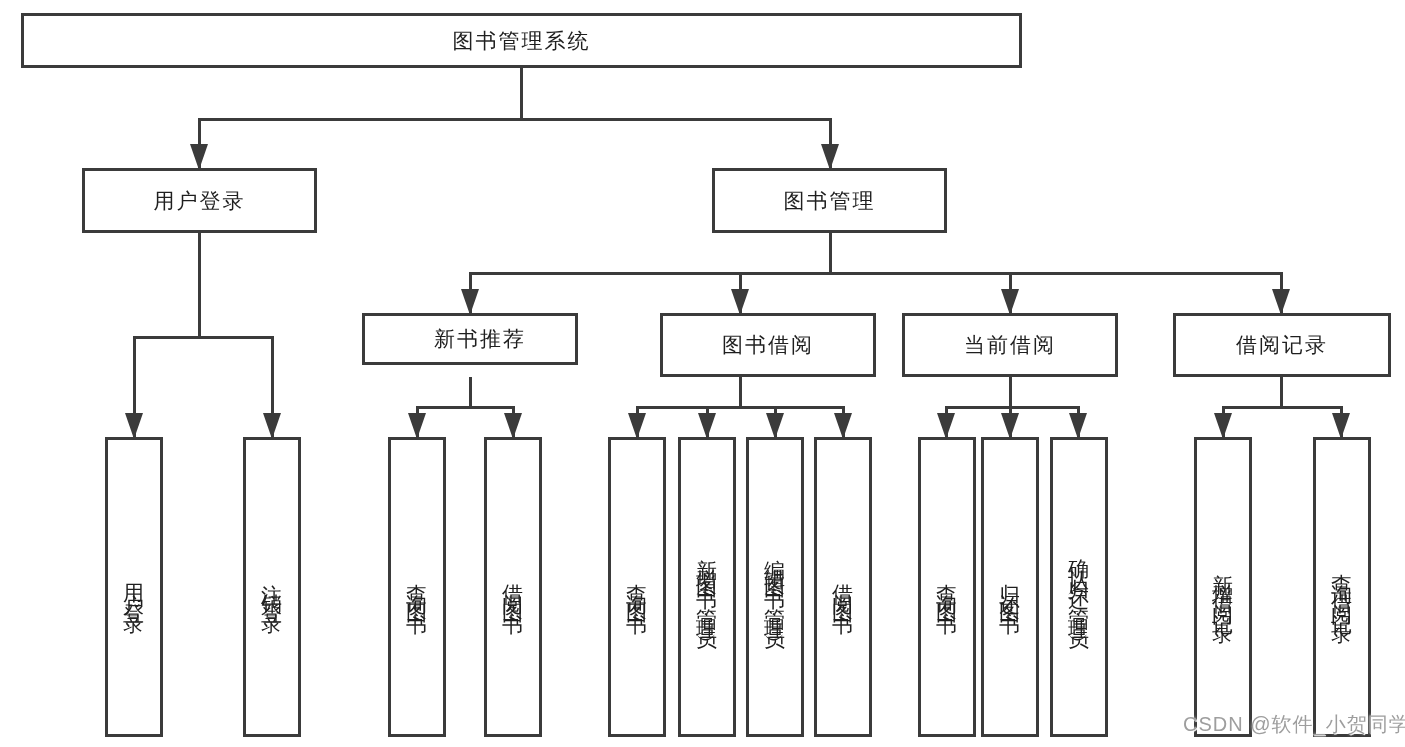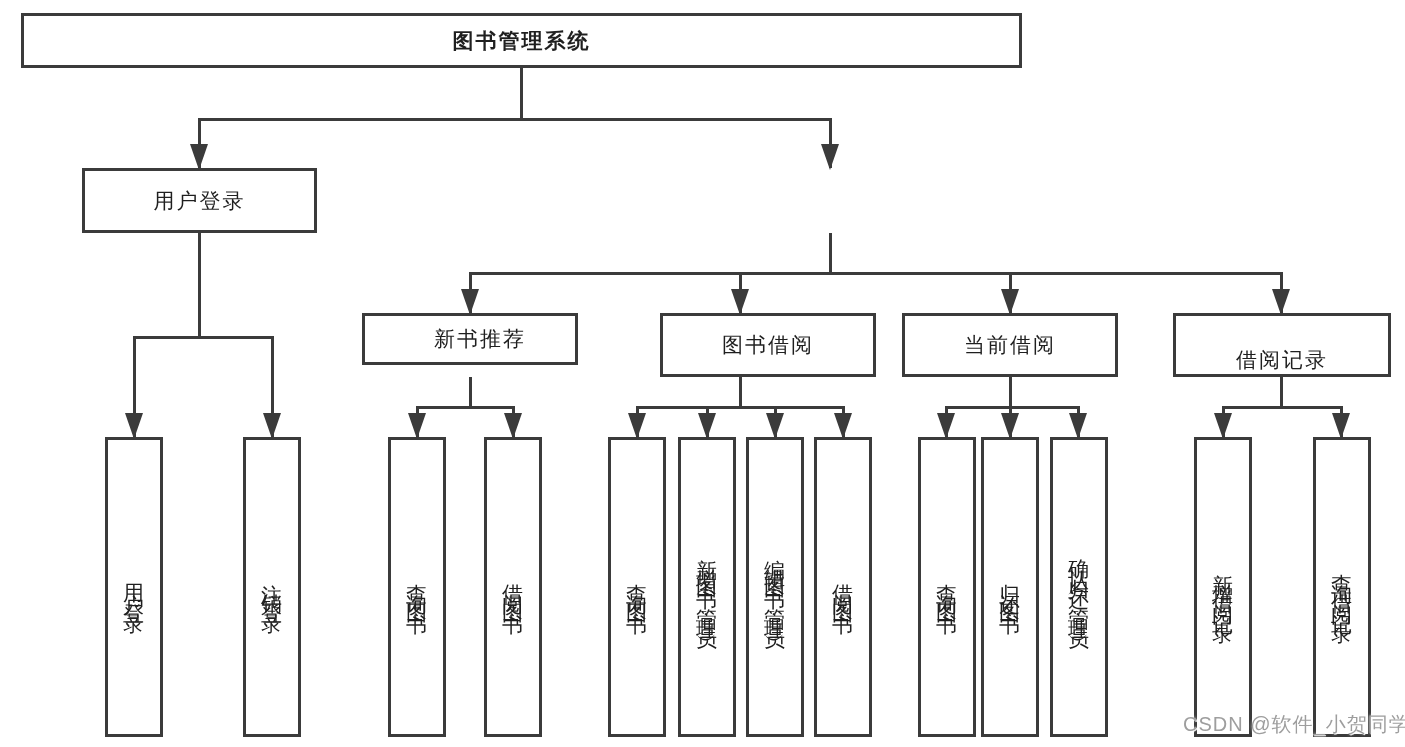--- a/index.html
+++ b/index.html
@@ -123,38 +123,41 @@
   <div class="ah" style="left:1001px; top:413px;"></div>
   <div class="ah" style="left:1069px; top:413px;"></div>
 
   <div class="vl" style="left:1280px; top:377px; height:29px;"></div>
   <div class="hl" style="left:1222px; top:406px; width:121px;"></div>
   <div class="vl" style="left:1222px; top:406px; height:31px;"></div>
   <div class="vl" style="left:1340px; top:406px; height:31px;"></div>
   <div class="ah" style="left:1214px; top:413px;"></div>
   <div class="ah" style="left:1332px; top:413px;"></div>
 
-  <div class="hbox" style="left:21px; top:13px; width:1001px; height:55px;font-weight:bold;">
+  <div class="hbox" style="left:21px; top:13px; width:1001px; height:55px;">
     <span>图书管理系统</span>
   </div>
 
   <div class="hbox" style="left:82px; top:168px; width:235px; height:65px;">
     <span>用户登录</span>
   </div>
+  <div class="hbox" style="left:712px; top:168px; width:235px; height:65px;">
+    <span>图书管理</span>
+  </div>
 
   <div class="hbox" style="left:362px; top:313px; width:216px; height:52px;padding-left:20px;">
     <span>新书推荐</span>
   </div>
   <div class="hbox" style="left:632px; top:313px; width:216px; height:64px;margin-left:28px;">
     <span>图书借阅</span>
   </div>
   <div class="hbox" style="left:902px; top:313px; width:216px; height:64px;font-family:Liberation Serif, serif;">
     <span>当前借阅</span>
   </div>
-  <div class="hbox" style="left:1173px; top:313px; width:218px; height:64px;align-items:flex-end;">
+  <div class="hbox" style="left:1173px; top:313px; width:218px; height:64px;">
     <span>借阅记录</span>
   </div>
 
   <div class="vbox" style="left:105px; top:437px; width:58px; height:300px;">
     <span class="vtext">用户登录</span>
   </div>
   <div class="vbox" style="left:243px; top:437px; width:58px; height:300px;">
     <span class="vtext">注销登录</span>
   </div>
 

